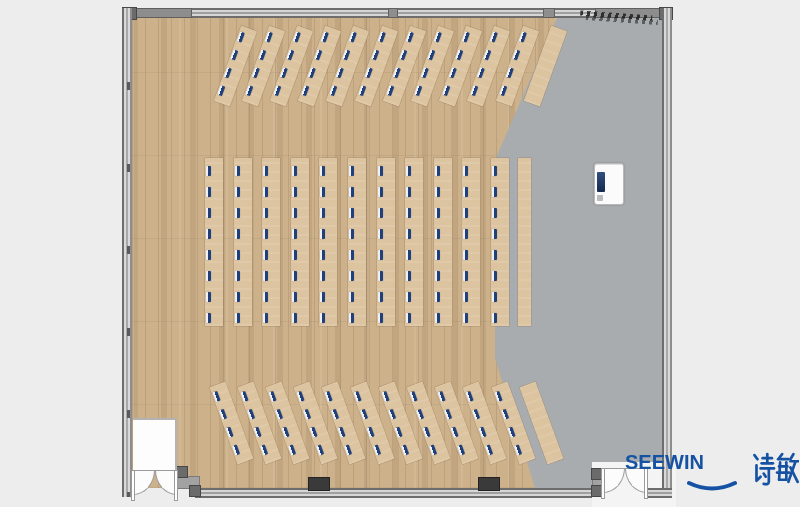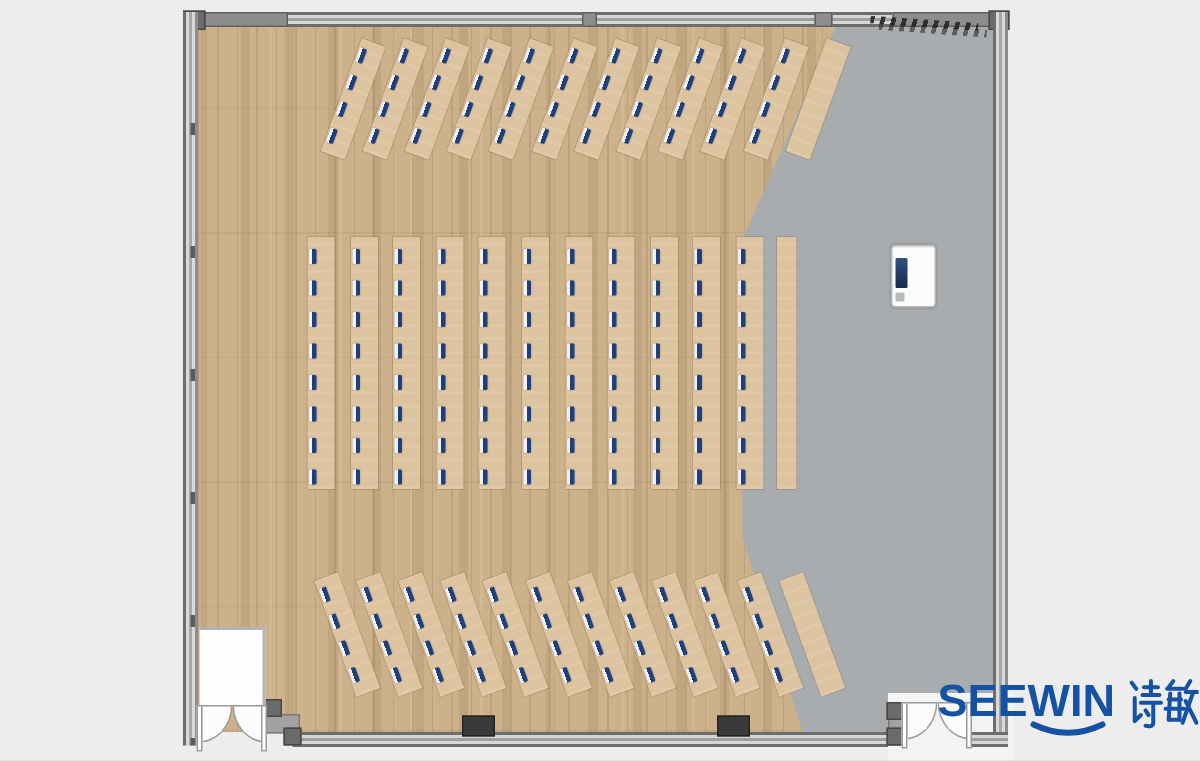--- a/index.html
+++ b/index.html
@@ -53,21 +53,21 @@
   .podium .screen{position:absolute;left:2px;top:8px;width:8px;height:20px;background:linear-gradient(180deg,#31507f,#16294e);border-radius:1px;}
   .podium .slot{position:absolute;left:2px;top:31px;width:6px;height:6px;background:#b9bcbe;border-radius:1px;}
   .scribble{position:absolute;left:580px;top:13px;width:72px;height:11px;transform:rotate(4deg);}
   .scribble .s1,.scribble .s2{position:absolute;left:0;width:100%;height:5px;
     background:repeating-linear-gradient(100deg,#1f1f1f 0 3px, transparent 3px 7px);}
   .scribble .s1{top:0;opacity:.85;}
   .scribble .s2{top:4px;left:6px;opacity:.55;}
 
   
   .logo{position:absolute;left:625px;top:449px;width:172px;height:46px;z-index:60;}
-  .logo .word{position:absolute;left:0;top:2px;font-size:30px;font-weight:bold;letter-spacing:0px;
+  .logo .word{position:absolute;left:0;top:2px;font-size:20px;font-weight:bold;letter-spacing:0px;
               color:#1552a3;font-family:"Liberation Sans",sans-serif;}
   .logo svg{position:absolute;}
 </style>
 </head>
 <body>
 
 <div class="stage">
 
   <div class="interior">
     <div class="floor-wood"></div>

